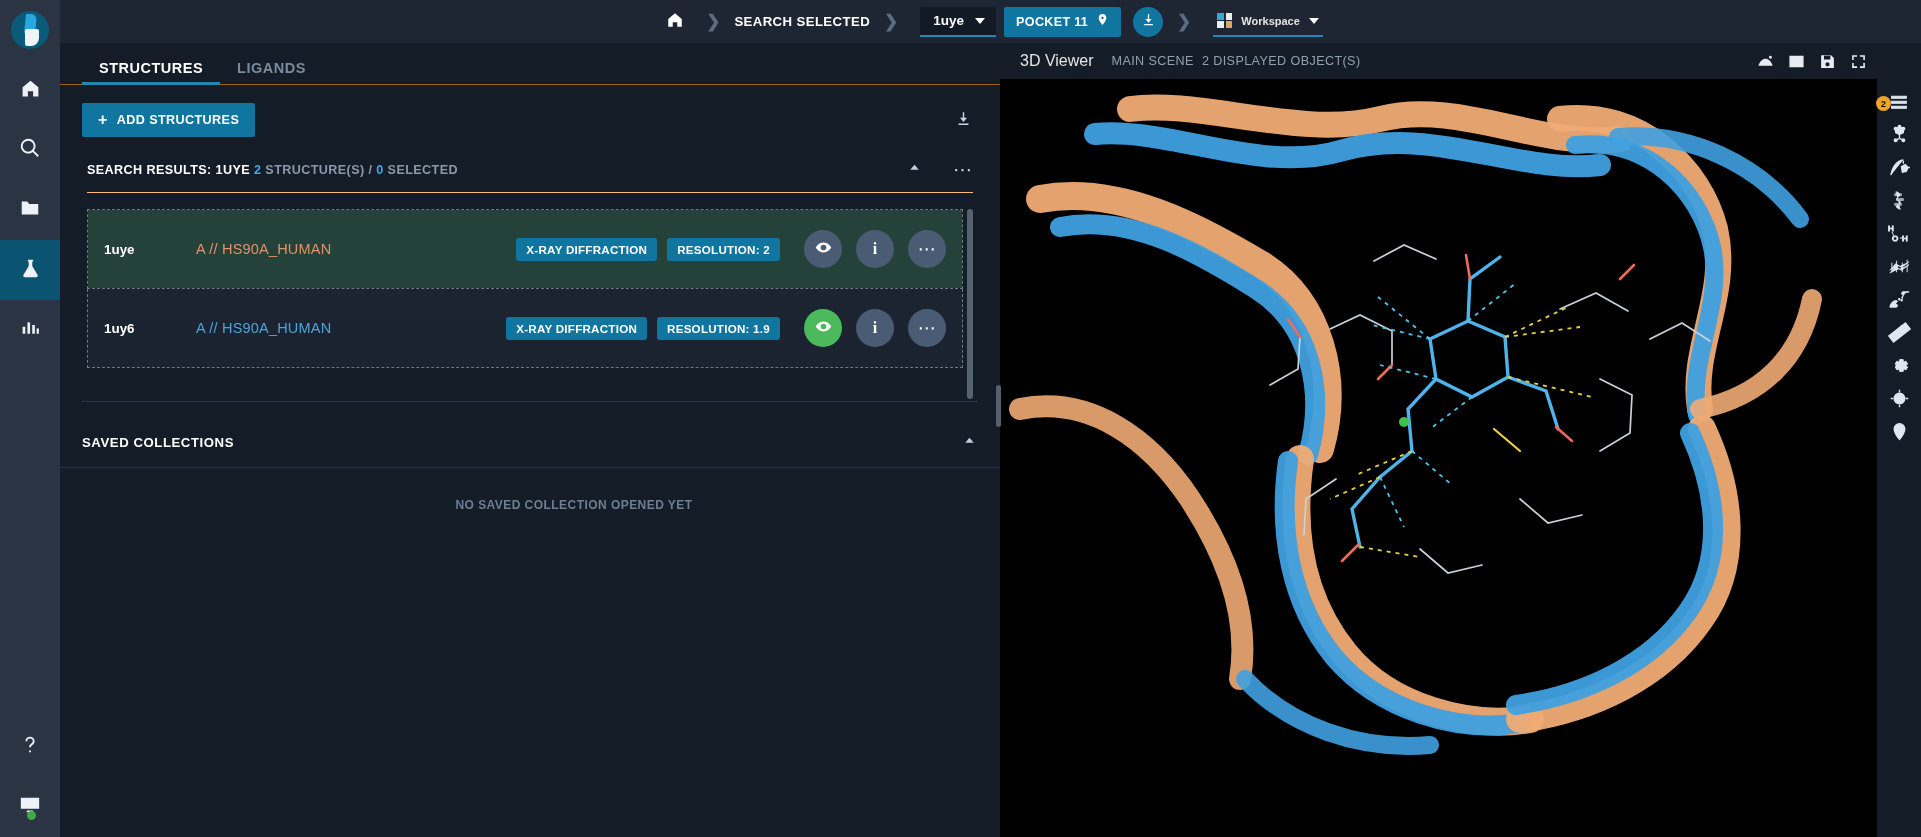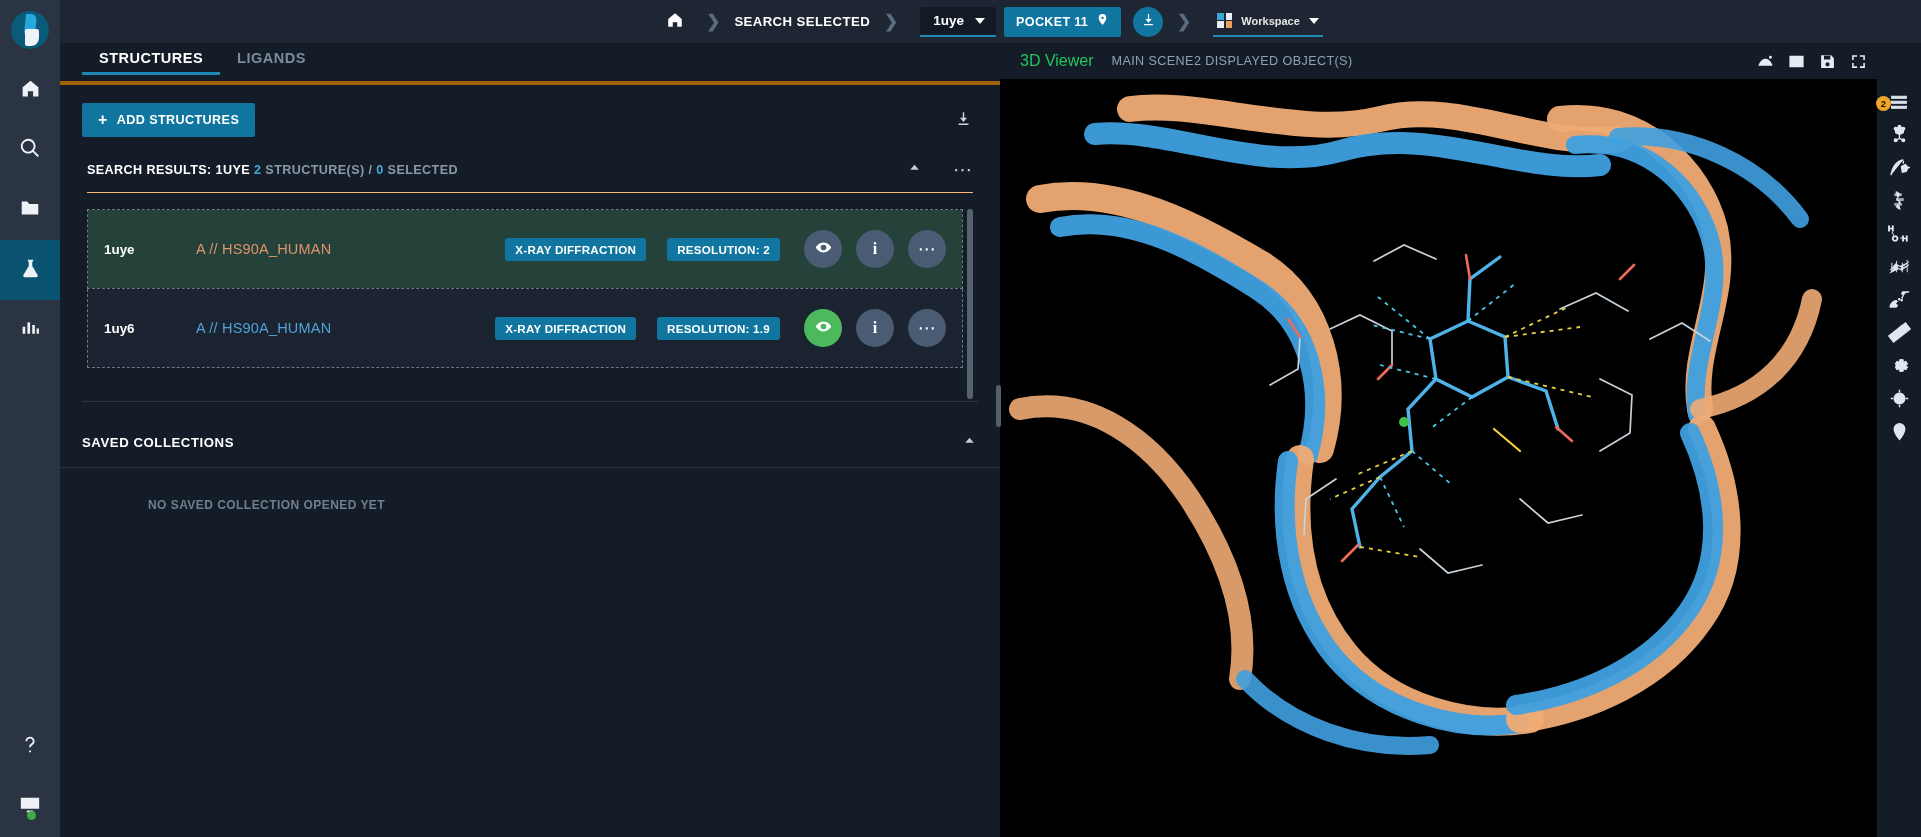--- a/index.html
+++ b/index.html
@@ -83,22 +83,22 @@
   .ws-grid i:nth-child(2){ background:#e7eef4; }
   .ws-grid i:nth-child(3){ background:#e7eef4; }
   .ws-grid i:nth-child(4){ background:#e8a05a; }
   .ws-label { color:#e5e5e5; font-size: 11px; font-weight: 700; }
 
   
   .leftpanel {
     position: absolute; left: 60px; top: 43px; width: 940px; height: 794px;
     background: #141c27; display: flex; flex-direction: column;
   }
-  .tabs { height: 42px; display:flex; align-items: center; padding-left: 22px;
-          border-bottom: 4px solid #a16207; }
+  .tabs { height: 42px; display:flex; align-items: flex-end; padding-left: 22px;
+          border-bottom: 1px solid #a16207; }
   .tab { padding: 0 17px 8px 17px; font-size: 14.5px; font-weight: 700; letter-spacing: .5px;
          color: #7b8b9e; cursor: pointer; position: relative; }
   .tab.active { color: #ffffff; }
   .tab.active:after { content:''; position:absolute; left:0; right:0; bottom:-1px; height: 3px; background:#1f88b5; }
 
   .panel-scroll { flex: 1; overflow: hidden; position: relative; }
 
   .addrow { padding: 18px 22px 0 22px; display:flex; align-items:center; justify-content: space-between; }
   .btn-add {
     background:#1076a0; color:#fff; border:none; height: 34px; padding: 0 16px;
@@ -132,21 +132,21 @@
   .rowbox.first { border-top: 1px dashed #6c7886; }
   .srow {
     height: 78px; display:flex; align-items:center; padding: 0 16px 0 16px; position: relative;
   }
   .srow.sel { background: #24413a; }
   .srow.alt { background: linear-gradient(180deg,#1b2430 0%, #1a232f 100%); }
   .srow-id { color:#ffffff; font-size: 13.4px; font-weight: 700; width: 92px; }
   .srow-chain { font-size: 14.5px; letter-spacing: .2px; }
   .srow-chain.orange { color:#e0936a; }
   .srow-chain.blue { color:#4ea3d8; }
-  .badges { margin-left: auto; display:flex; align-items:center; gap: 21px; }
+  .badges { margin-left: auto; display:flex; align-items:center; gap: 10px; }
   .badge {
     background:#1076a0; color:#fff; font-size: 11.6px; font-weight:700; letter-spacing:.25px;
     padding: 5px 10px; border-radius: 3px; white-space: nowrap;
   }
   .acts { display:flex; align-items:center; gap: 14px; margin-left: 24px; }
   .act {
     width: 38px; height: 38px; border-radius: 50%; background:#4a5c74;
     display:flex; align-items:center; justify-content:center; cursor:pointer;
   }
   .act.green { background:#4cb95c; }
@@ -158,39 +158,39 @@
     position:absolute; right: 0px; top: 0; width: 6px; height: 190px;
     background:#56626f; border-radius: 3px;
   }
 
   .panel-split { height: 1px; background:#2b3644; margin: 33px 22px 0 22px; }
 
   .saved-head {
     padding: 30px 22px 14px 22px; display:flex; align-items:center; justify-content: space-between;
     border-bottom: 1px solid #283240;
   }
-  .saved-empty { padding: 30px 0 0 88px; color:#6f7e90; font-size: 12px; font-weight:600; letter-spacing:.45px; }
+  .saved-empty { padding: 30px 0 0 88px; color:#6f7e90; font-size: 12px; font-weight:600; letter-spacing:.45px;text-align:center; }
 
   .panel-grip {
     position:absolute; left: 996px; top: 385px; width: 5px; height: 42px;
     background:#55606e; border-radius: 3px; cursor: col-resize; z-index: 5;
   }
 
   
   .viewer {
     position: absolute; left: 1000px; top: 43px; width: 921px; height: 794px;
     background:#000; overflow: hidden;
   }
   .viewer-head {
     position:absolute; left:0; top:0; width: 921px; height: 36px; background:#141c27;
     display:flex; align-items:center; padding-left: 20px; z-index: 4;
   }
-  .v-title { color:#22c55e; font-size: 16px; }
+  .v-title { color:#e5e5e5; font-size: 16px; }
   .v-sub { color:#8fa0b3; font-size: 12.6px; letter-spacing:.4px; margin-left: 18px; }
-  .v-sub2 { color:#8fa0b3; font-size: 12.6px; letter-spacing:.4px; margin-left: 0; }
+  .v-sub2 { color:#8fa0b3; font-size: 12.6px; letter-spacing:.4px; margin-left: 8px; }
   .v-head-icons { margin-left:auto; display:flex; align-items:center; gap: 14px; padding-right: 54px; }
   .v-head-icons .vi { cursor:pointer; display:flex; }
   .v-head-icons svg { fill:#e6ecf2; }
 
   .canvas3d { position:absolute; left:0; top: 36px; width: 921px; height: 758px; background:#000; }
 
   .vtools {
     position:absolute; right: 0; top: 36px; width: 44px; height: 758px;
     background:#141c27; display:flex; flex-direction: column; align-items:center;
     padding-top: 6px; z-index: 4;

